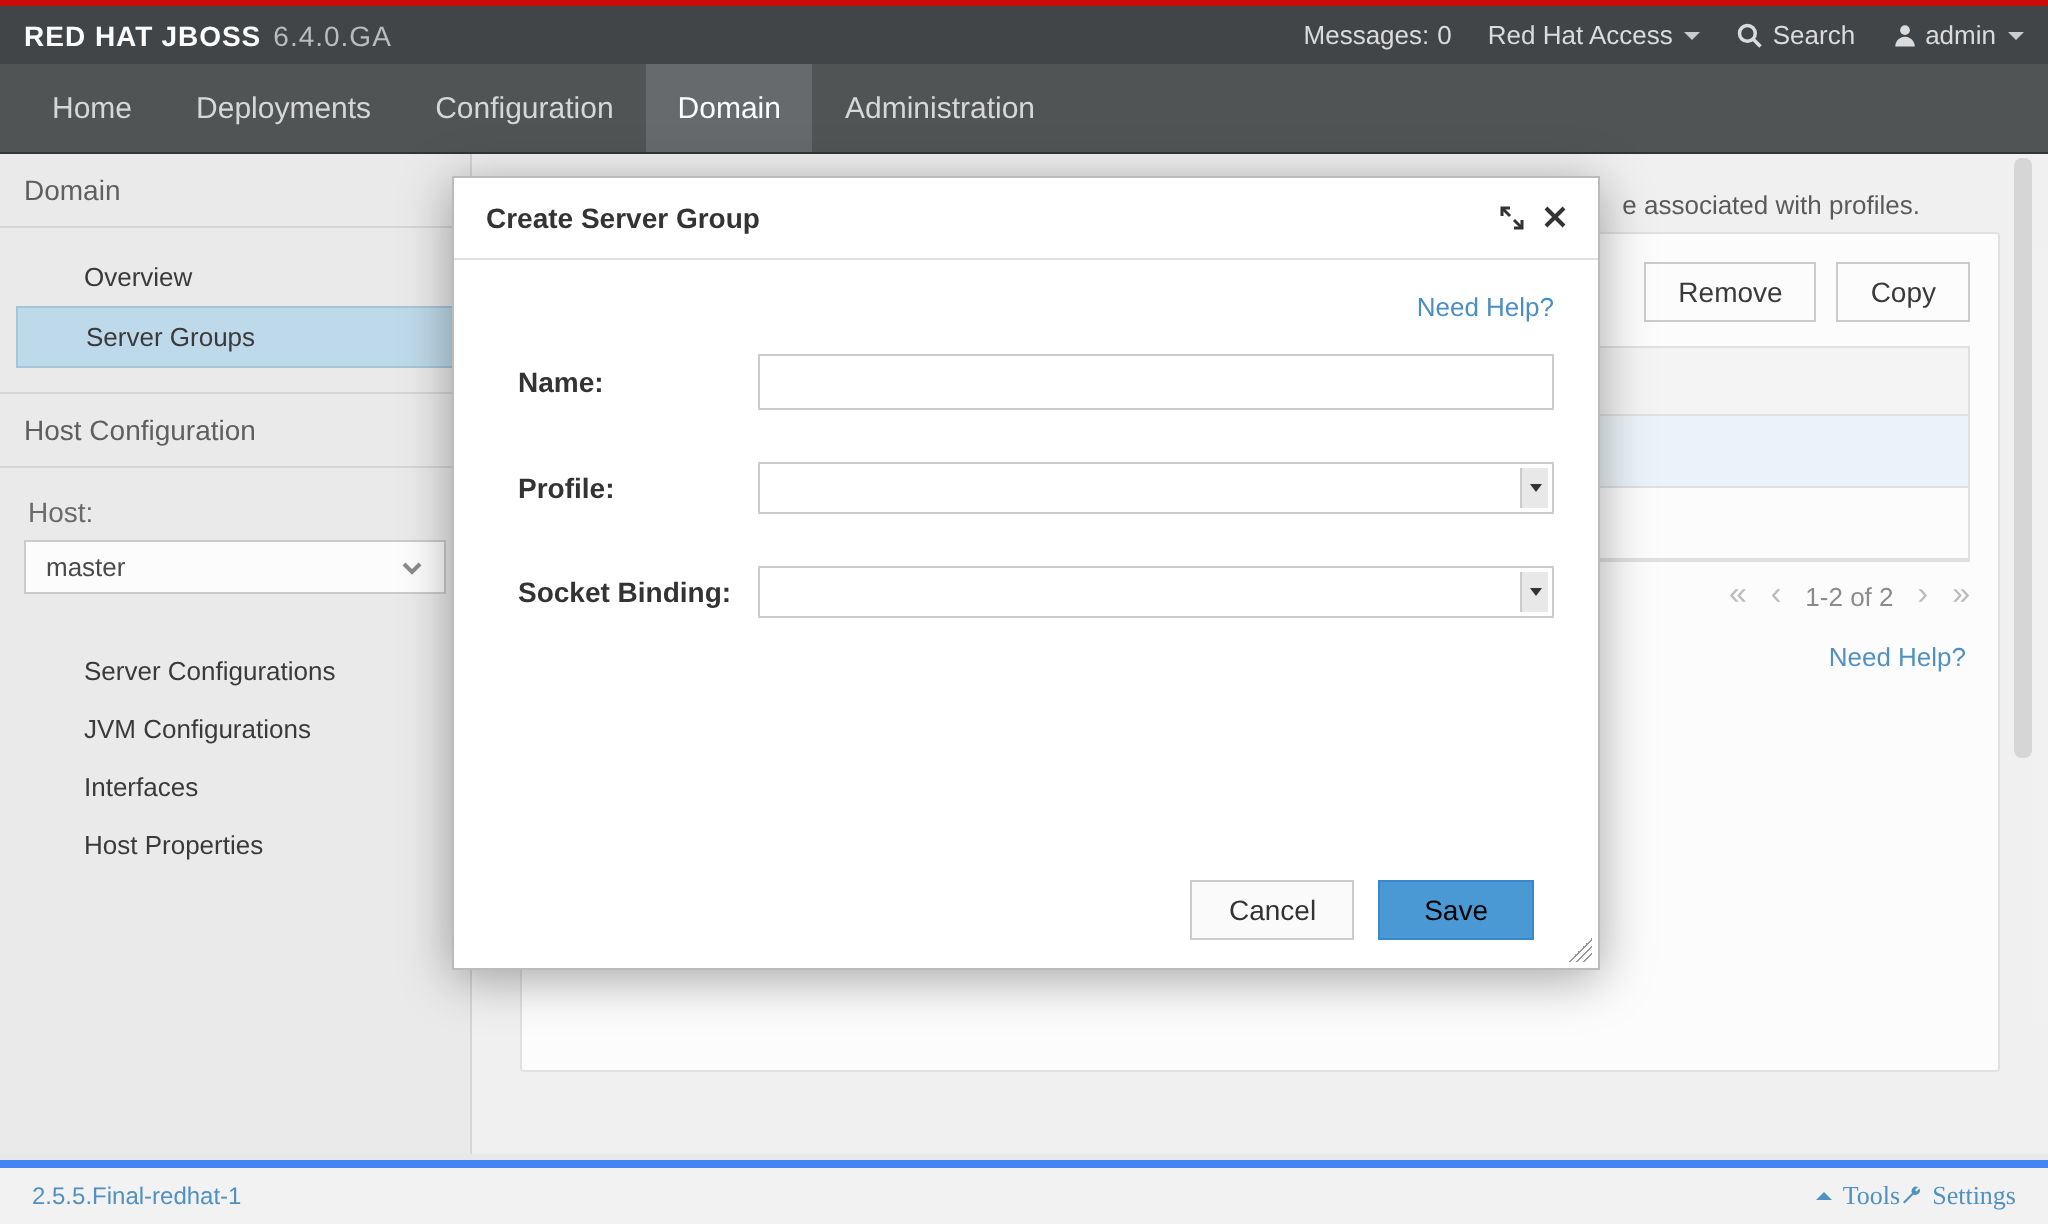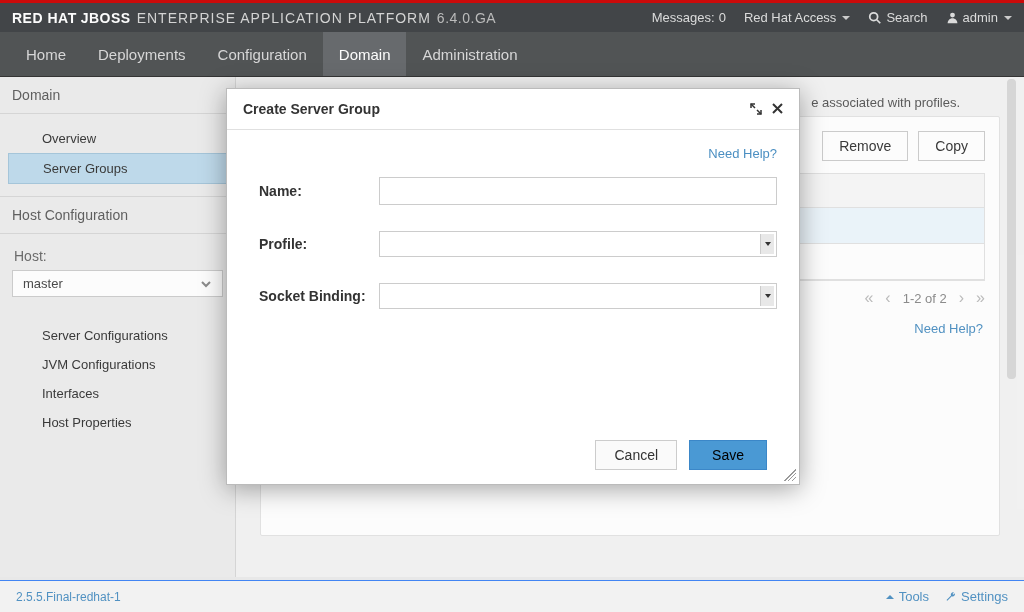--- a/index.html
+++ b/index.html
@@ -43,23 +43,23 @@
   .pager .arrow { color:#bbb; font-size:16px; cursor:pointer; }
   .need-help-main { text-align:right; padding:6px 16px; }
   .need-help-main a { color:#4b8fc2; font-size:13px; cursor:pointer; }
   .detail { padding: 18px 22px; }
   .detail .lbl { color:#4a4a4a; font-weight:600; font-size:13px; }
   .detail .val { color:#555; margin-left:60px; }
   
   .vscroll { position:absolute; right:8px; top:2px; width:9px; height:420px; background:#f3f3f3; }
   .vscroll .thumb { position:absolute; top:0; width:100%; height:300px; background:#d7d7d7; border-radius:4px; }
   
-  .footer { height:32px; position:absolute; bottom:0; left:0; right:0; background:#f5f5f5; border-top:1px solid #3b82f6; display:flex; align-items:center; padding:0 16px; }
+  .footer { height:32px; position:absolute; bottom:0; left:0; right:0; background:#f5f5f5; border-top:4px solid #3b82f6; display:flex; align-items:center; padding:0 16px; }
   .footer .ver { color:#4b8fc2; font-size:12px; }
-  .footer .right { margin-left:auto; display:flex; gap:16px; color:#4b8fc2; font-size:13px; }
+  .footer .right { margin-left:auto; display:flex; color:#4b8fc2; font-size:13px;font-family:Liberation Serif, serif; }
   .footer .right span { cursor:pointer; display:flex; align-items:center; gap:4px; }
   
   
   .modal-backdrop { position:absolute; inset:0; background:rgba(200,200,200,0.05); }
   .modal { position:absolute; left:226px; top:88px; width:574px; background:#fff; box-shadow:0 4px 24px rgba(0,0,0,0.35); border:1px solid #bbb; }
   .modal-head { display:flex; align-items:center; padding:12px 16px; border-bottom:1px solid #e0e0e0; }
   .modal-head .title { font-weight:600; font-size:14px; color:#333; }
   .modal-head .ctrls { margin-left:auto; display:flex; gap:10px; color:#333; }
   .modal-head .ctrls span { cursor:pointer; font-size:14px; }
   .modal-body { padding: 10px 22px 80px 22px; min-height:300px; }
@@ -82,21 +82,20 @@
 
   svg { display:block; }
 </style>
 </head>
 <body>
 
 <div class="topbar">
   <div class="brand">
     <span class="red">RED HAT</span>
     <span class="jboss">JBOSS</span>
-    <span class="rest">ENTERPRISE APPLICATION PLATFORM</span>
     <span class="ver">6.4.0.GA</span>
   </div>
   <div class="topbar-right">
     <div class="item">
       <span>Messages:</span>
       <span>0</span>
     </div>
     <div class="item">
       <span>Red Hat Access</span>
       <span class="chev-down"></span>

